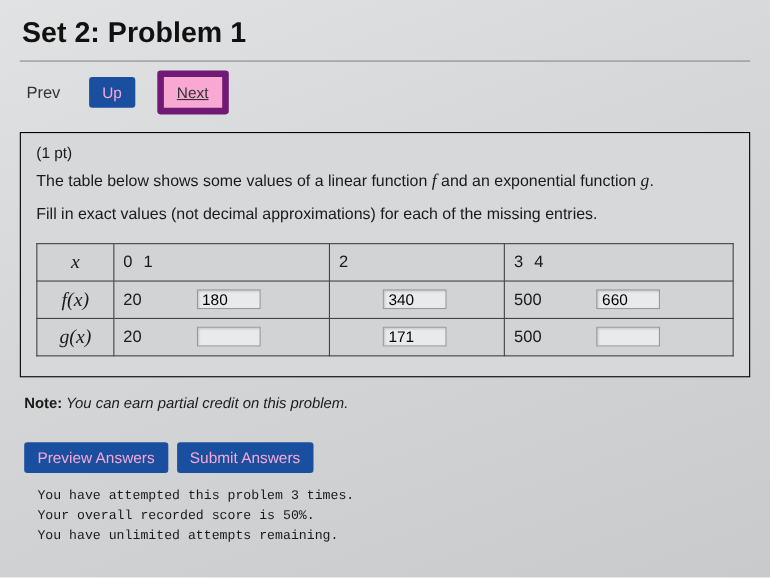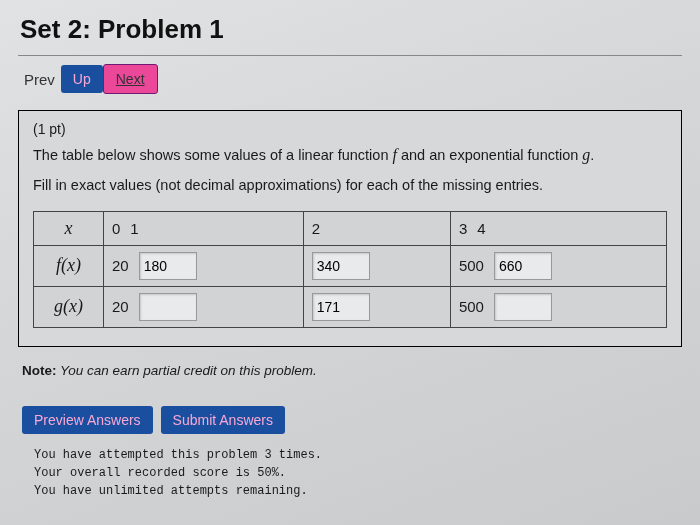--- a/index.html
+++ b/index.html
@@ -12,36 +12,36 @@
     padding: 14px 18px 10px 18px;
     color: #1a1a1a;
   }
   h1 {
     font-size: 26px;
     font-weight: 700;
     margin: 0 0 10px 2px;
     color: #111;
   }
   .hr { border-bottom: 1px solid #888; margin-bottom: 8px; }
-  .navbar { display: flex; align-items: center; gap: 0; margin-bottom: 16px; }
+  .navbar { display: flex; align-items: center; gap: 20px; margin-bottom: 16px; }
   .nav-prev { font-size: 15px; color: #333; padding: 4px 6px; }
   .btn {
     display: inline-block;
     padding: 6px 12px;
     font-size: 14px;
     color: #f9a8d4;
     border-radius: 3px;
     cursor: pointer;
     border: none;
   }
   .btn-primary { background: #1a4fa0; }
   .btn-default {
-    background: #ec4899;
+    background: #f9a8d4;
     color: #333;
-    border: 1px solid #701a75;
+    border: 6px solid #701a75;
     text-decoration: underline;
   }
   .problem-box {
     border: 1px solid #000000;
     background: #d6d8d9;
     padding: 10px 14px 18px 14px;
   }
   .pt { font-size: 14px; margin-bottom: 6px; }
   .desc { font-size: 14.5px; line-height: 1.5; }
   .desc em, .mi { font-style: italic; font-family: "Times New Roman", serif; font-size: 16px; }
@@ -60,26 +60,27 @@
   }
   .tbl td.label {
     text-align: center;
     font-family: "Times New Roman", serif;
     font-size: 18px;
     width: 70px;
     font-style: italic;
   }
   .tbl input {
     width: 58px;
-    height: 28px;
+    height: 18px;
     border: 1px solid #999;
     background: #e9eaeb;
     font-size: 14px;
     padding: 2px 4px;
     box-shadow: inset 1px 1px 2px rgba(0,0,0,0.15);
+    margin-left: 40px;
   }
   .tbl .pair { display: flex; align-items: center; gap: 10px; }
   .note { font-size: 13.5px; margin: 16px 0 28px 4px; }
   .note b { font-weight: 700; }
   .note-i { font-style: italic; }
   .action-row { margin: 0 0 12px 4px; display: flex; gap: 8px; }
   .status { font-size: 12px; line-height: 1.5; margin-left: 16px; font-family: Liberation Mono, monospace; }
 </style>
 </head>
 <body>

